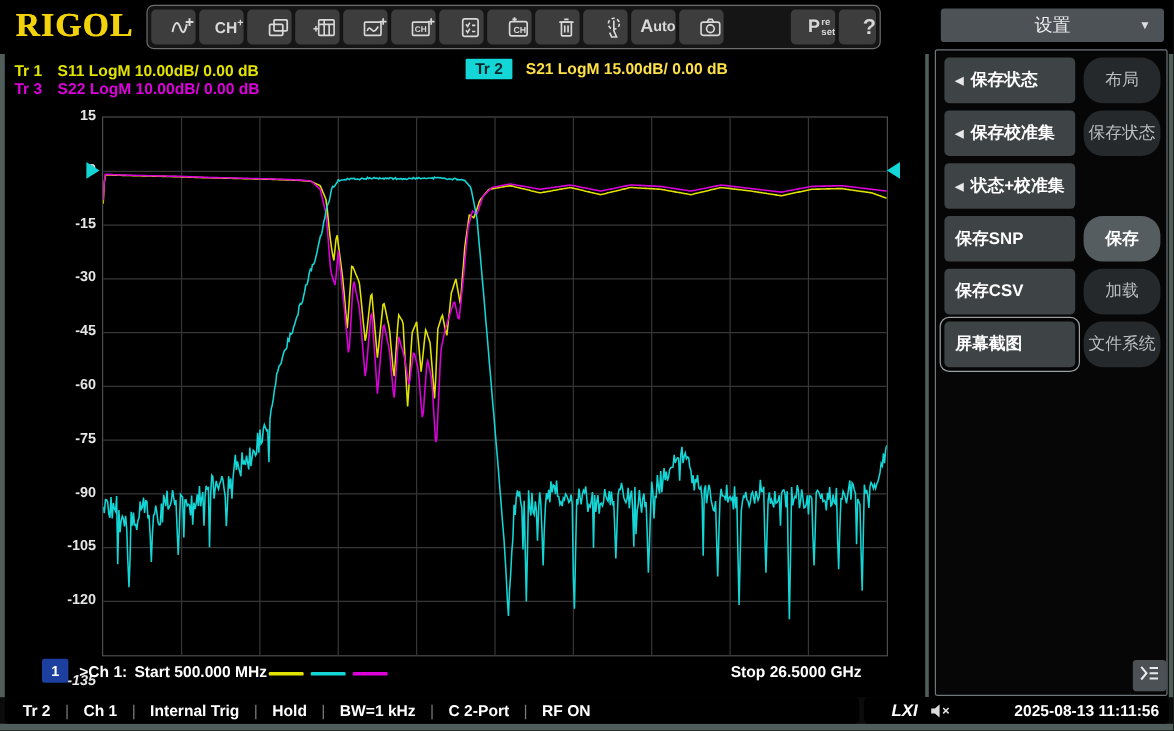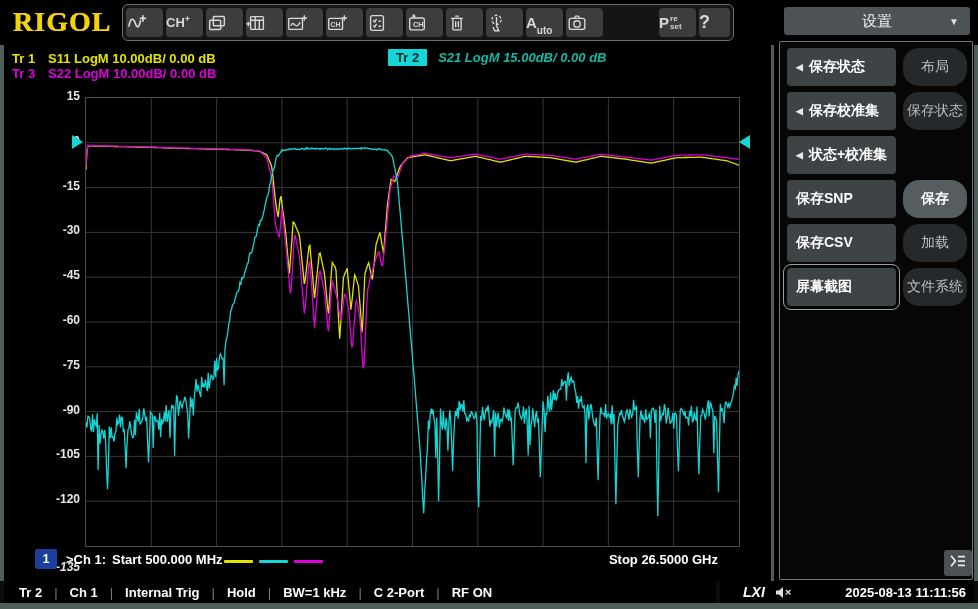--- a/index.html
+++ b/index.html
@@ -8,24 +8,24 @@
   .bezel{position:absolute;background:#4f5e5a;}
   
   #topbar{position:absolute;left:0;top:0;width:978px;height:45px;background:#000;}
   #logo{position:absolute;left:6px;top:4px;width:112px;height:36px;color:#f2d20a;
         font-family:"Liberation Serif",serif;font-weight:bold;font-size:28px;letter-spacing:1px;
         display:flex;align-items:center;justify-content:center;text-shadow:0.5px 0 0 #f2d20a;}
   #toolbar{position:absolute;left:122px;top:4px;width:612px;height:37px;background:#151515;
            border:1px solid #6d6d6d;border-radius:6px;display:flex;align-items:center;
            padding:0 3px;gap:3px;box-sizing:border-box;}
   .tbtn{width:37px;height:29px;background:#3d3d3d;border-radius:4px;display:flex;
-        align-items:center;justify-content:flex-start;color:#d8d8d8;flex:0 0 auto;overflow:hidden;}
+        align-items:center;justify-content:flex-end;color:#d8d8d8;flex:0 0 auto;overflow:hidden;}
   .tbtn svg{display:block;}
   .tbtn .big{font-size:15px;font-weight:bold;line-height:15px;}
-  .tbtn .small{font-size:10px;font-weight:bold;align-self:flex-end;margin-bottom:1px;}
+  .tbtn .small{font-size:12px;font-weight:bold;align-self:flex-end;margin-bottom:8px;}
   .tbtn sup{font-size:9px;font-weight:bold;}
   .pcol{display:flex;flex-direction:column;font-size:8px;line-height:8px;font-weight:bold;margin-left:1px;}
   .spacer{flex:1;}
   
   #panel-header{position:absolute;left:784px;top:7px;width:186px;height:28px;background:#4c5256;
                 border-radius:3px;color:#eee;font-size:15px;display:flex;align-items:center;
                 justify-content:center;}
   #panel-header .caret{position:absolute;right:11px;font-size:10px;color:#ddd;}
   
   .tr-line{position:absolute;left:12px;font-size:13px;font-weight:bold;}
@@ -197,21 +197,21 @@
     <span class="caret">▼</span>
   </div>
 
   <div class="tr-line" id="tr1" style="color: rgb(227, 227, 0);">
     <span class="tr-id">Tr 1</span><span>S11 LogM 10.00dB/ 0.00 dB</span>
   </div>
   <div class="tr-line" id="tr3" style="color: rgb(221, 0, 221);">
     <span class="tr-id">Tr 3</span><span>S22 LogM 10.00dB/ 0.00 dB</span>
   </div>
   <div id="tr2">
-    <span class="tr2-badge" style="background: rgb(20, 214, 214); color: rgb(0, 38, 42);">Tr 2</span><span class="tr2-desc" style="color: #14b8a6; font-style: italic;">S21 LogM 15.00dB/ 0.00 dB</span>
+    <span class="tr2-badge" style="background: rgb(20, 214, 214); color: rgb(0, 38, 42);">Tr 2</span><span class="tr2-desc" style="color: #fde047;">S21 LogM 15.00dB/ 0.00 dB</span>
   </div>
 
   <div id="plot-frame">
     <svg id="plot-svg" width="653" height="448">
         <line x1="65.3" x2="65.3" y1="0" y2="448" stroke="#373737"></line>
         <line x1="130.6" x2="130.6" y1="0" y2="448" stroke="#373737"></line>
         <line x1="195.9" x2="195.9" y1="0" y2="448" stroke="#373737"></line>
         <line x1="261.2" x2="261.2" y1="0" y2="448" stroke="#373737"></line>
         <line x1="326.5" x2="326.5" y1="0" y2="448" stroke="#373737"></line>
         <line x1="391.8" x2="391.8" y1="0" y2="448" stroke="#373737"></line>

